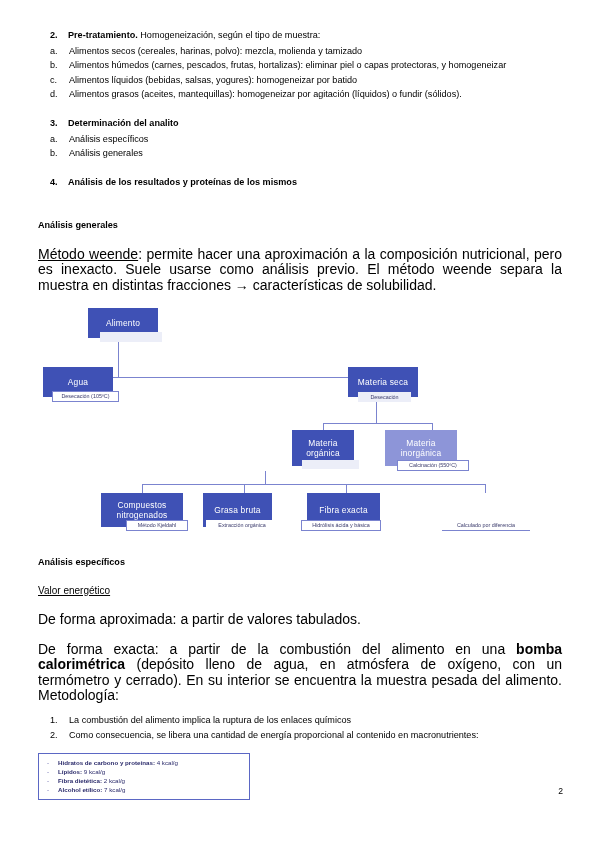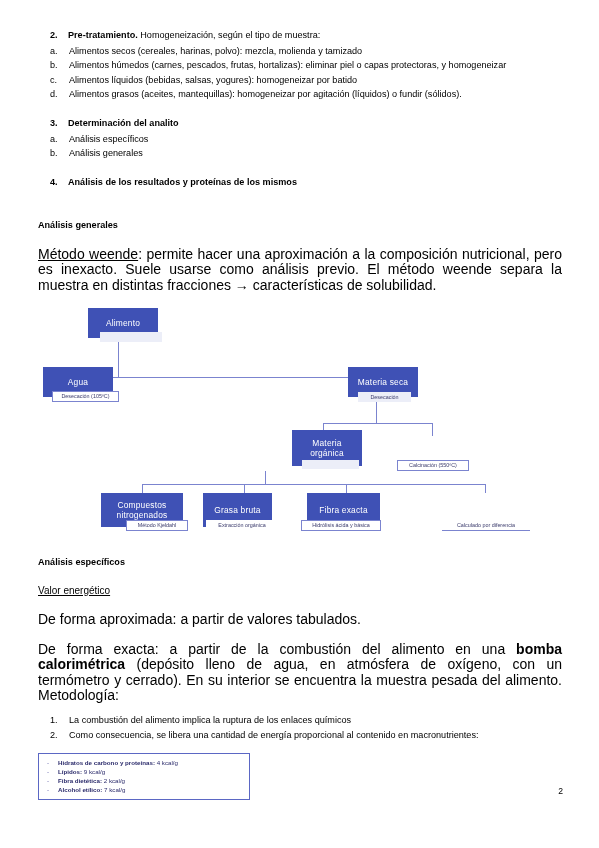--- a/index.html
+++ b/index.html
@@ -243,27 +243,30 @@
         <span>Desecación (105ºC)</span>
       </div>
 
       <div class="node dark" style="left:310px; top:64px; width:70px; height:30px;">
         <span>Materia seca</span>
       </div>
       <div class="sublabel noborder" style="left:320px; top:89px; width:53px; height:10px;">
         <span>Desecación</span>
       </div>
 
-      <div class="node dark" style="left:254px; top:127px; width:70px; height:36px;align-items:center;">
+      <div class="node dark" style="left:254px; top:127px; width:62px; height:36px;align-items:center;">
         <span>Materia orgánica</span>
       </div>
       <div class="sublabel noborder" style="left:264px; top:157px; width:57px; height:9px;">
         <span></span>
       </div>
 
+      <div class="node light" style="left:347px; top:127px; width:72px; height:36px;">
+        <span>Materia inorgánica</span>
+      </div>
       <div class="sublabel" style="left:359px; top:157px; width:72px; height:11px;">
         <span>Calcinación (550ºC)</span>
       </div>
 
       <div class="node dark" style="left:63px; top:190px; width:82px; height:34px;">
         <span>Compuestos nitrogenados</span>
       </div>
       <div class="sublabel" style="left:88px; top:217px; width:62px; height:11px;">
         <span>Método Kjeldahl</span>
       </div>

